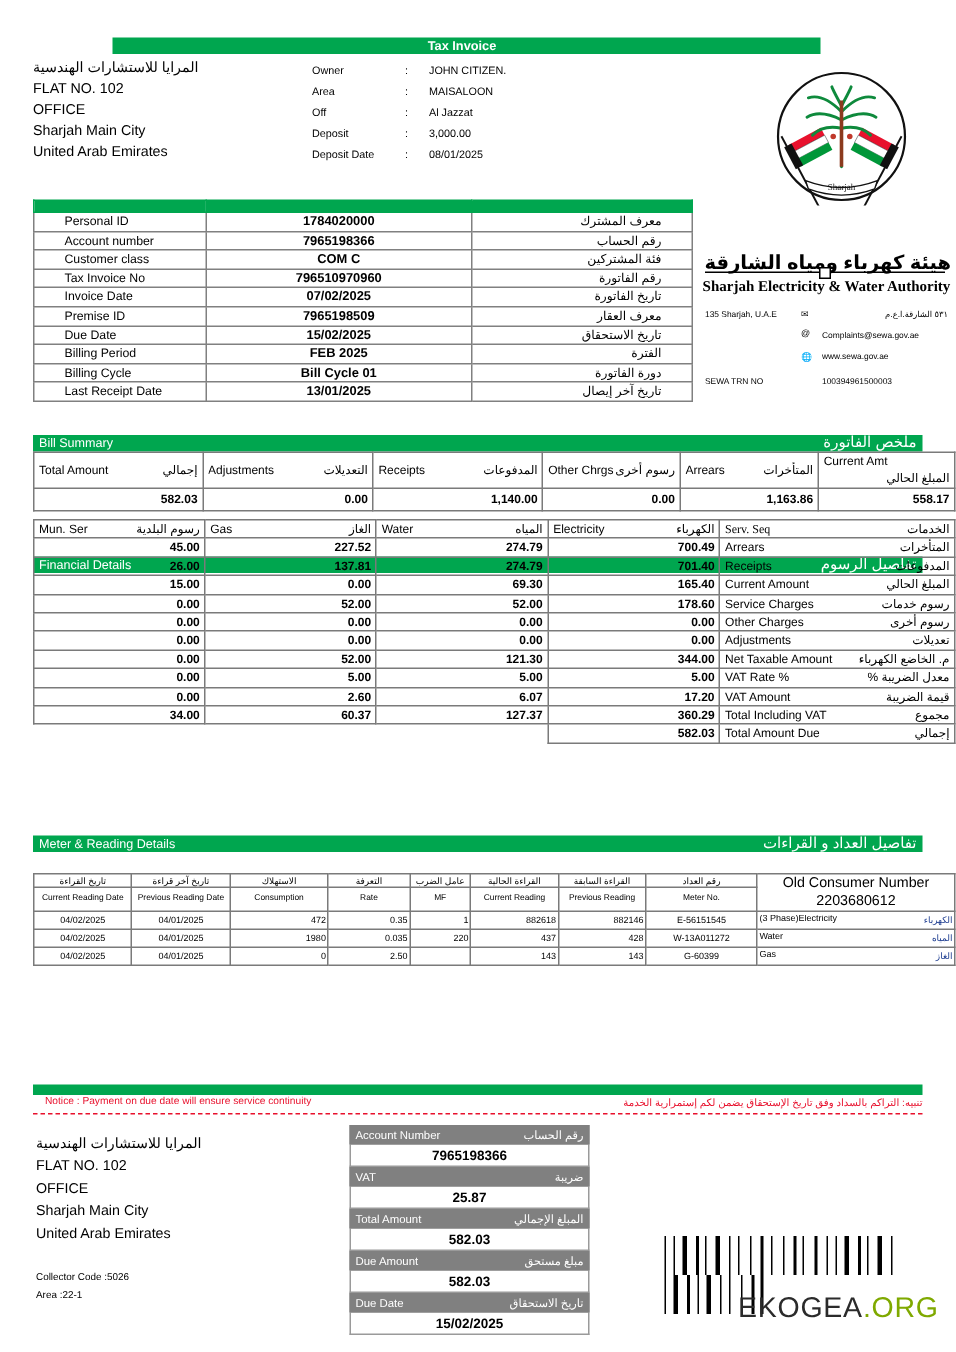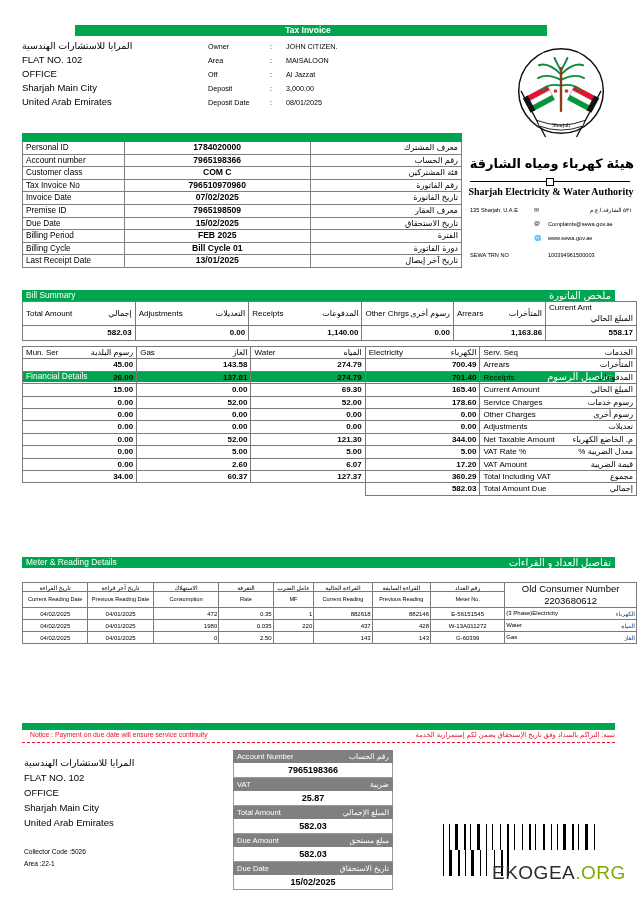--- a/index.html
+++ b/index.html
@@ -23,28 +23,28 @@
   }
   .addr-line{position:absolute;font-size:9.5px;white-space:nowrap;}
   .ownlbl{position:absolute;font-size:7.2px;}
   .owncol{position:absolute;font-size:7.2px;}
 
   
   #emblem{left:515px;top:45px;width:92px;height:92px;}
 
   
   #cust{left:22px;top:133px;width:440px;border-collapse:collapse;position:absolute;}
-  #cust td{border:1px solid #808080;height:11.6px;padding:0 3px;font-size:8.2px;line-height:11.6px;}
+  #cust td{border:1px solid #808080;height:11.6px;padding:0 20px;font-size:8.2px;line-height:11.6px;}
   #cust td.k{width:98px;}
   #cust td.v{width:185px;text-align:center;font-weight:bold;font-size:8.6px;}
   #cust td.a{width:150px;text-align:right;direction:rtl;font-size:8.2px;}
   #cust tr.hd td{background:#00A64F;border-color:#00A64F;height:7px;padding:0;}
 
   
-  #auth-ar{left:466px;top:156px;width:168px;text-align:right;
+  #auth-ar{left:466px;top:167px;width:168px;text-align:right;
     font-size:13px;font-weight:bold;direction:rtl;letter-spacing:.3px;}
   #auth-rule{left:470px;top:181px;width:160px;height:1px;background:#000;}
   #auth-rule:after{content:"";position:absolute;left:76px;top:-3px;width:6px;height:6px;
     border:1px solid #000;background:#fff;}
   #auth-en{left:466px;top:186px;width:170px;text-align:center;font-size:10px;
     font-weight:bold;font-family:"Liberation Serif","DejaVu Serif",serif;}
   .cnt{position:absolute;font-size:5.6px;white-space:nowrap;}
   .cnt-ic{position:absolute;font-size:6px;}
 
   
@@ -322,30 +322,30 @@
               <span class="l">Water</span>
               <span class="r">المياه</span>
             </div>
           </td>
           <td style="width: 110px;">
             <div class="cellpair" style="overflow:hidden">
               <span class="l">Electricity</span>
               <span class="r">الكهرباء</span>
             </div>
           </td>
-          <td style="width: 153px;">
+          <td style="width: 153px; font-family: Liberation Serif, serif;">
             <div class="cellpair" style="overflow:hidden">
               <span class="l">Serv. Seq</span>
               <span class="r">الخدمات</span>
             </div>
           </td>
         </tr>
         <tr>
           <td class="num">45.00</td>
-          <td class="num">143.58</td>
+          <td class="num">227.52</td>
           <td class="num">274.79</td>
           <td class="num">700.49</td>
           <td>
             <div class="cellpair" style="overflow:hidden">
               <span class="l">Arrears</span>
               <span class="r">المتأخرات</span>
             </div>
           </td>
         </tr>
         <tr>

